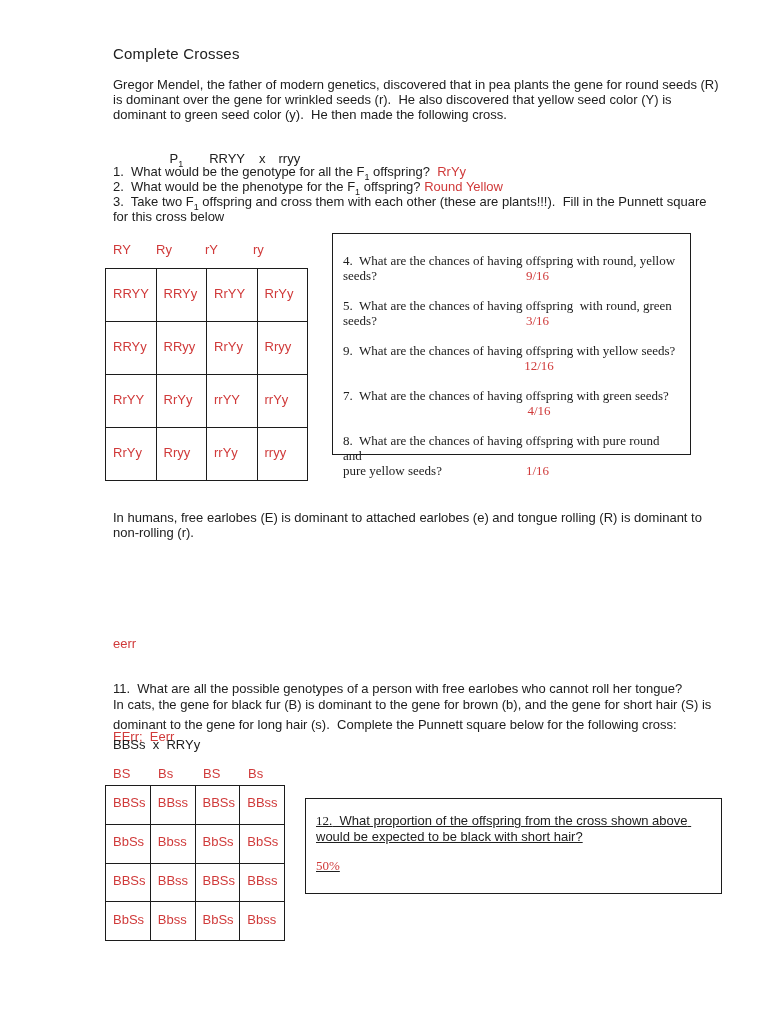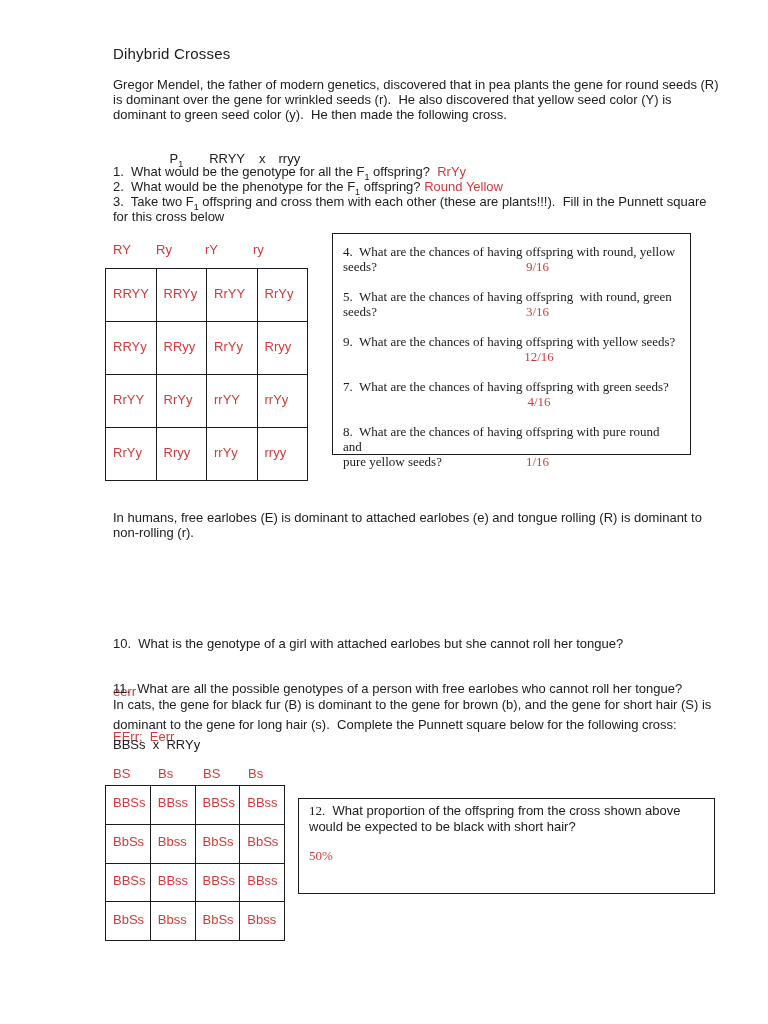--- a/index.html
+++ b/index.html
@@ -66,50 +66,50 @@
   #table1 { left: 105px; top: 268px; width: 203px; height: 213px; }
   #table2 { left: 105px; top: 785px; width: 180px; height: 156px; }
 
   .box {
     position: absolute;
     border: 1.6px solid var(--border);
     background: #fff;
   }
   #box1 {
     left: 332px; top: 233px; width: 359px; height: 222px;
-    padding: 10px 10px 0 10px;
+    padding: 19px 10px 0 10px;
     font-family: "Liberation Serif", "DejaVu Serif", serif;
   }
   .bq { margin-bottom: 15px; }
   .bq .l { position: relative; line-height: 15px; white-space: pre-wrap; }
   .ans-abs { position: absolute; left: 183px; top: 0; }
   .ans-center { text-align: center; padding-left: 55px; }
 
-  #box2 { left: 298px; top: 798px; width: 417px; height: 96px; padding: 4px 10px; }
+  #box2 { left: 305px; top: 798px; width: 417px; height: 96px; padding: 14px 10px; text-decoration: underline; }
   .q12 { line-height: 16px; white-space: pre-wrap; }
   .q12 .num { font-family: "Liberation Serif", "DejaVu Serif", serif; }
   .box2-answer {
     margin-top: 13px;
     font-family: "Liberation Serif", "DejaVu Serif", serif;
   }
 
   .qa { position: absolute; left: 113px; width: 606px; line-height: 16px; white-space: pre-wrap; }
   #humans-intro { top: 510px; line-height: 15px; }
   #q9  { top: 558px; }
   #q10 { top: 604px; }
   #q11 { top: 649px; }
   #cats-intro { top: 695px; line-height: 20px; }
   #cats-cross { top: 737px; }
 </style>
 </head>
 <body>
 
 <div class="page">
 
-  <div class="abs line title">Dihybrid Crosses</div>
+  <div class="abs line title">Complete Crosses</div>
 
   <div class="abs line para">Gregor Mendel, the father of modern genetics, discovered that in pea plants the gene for round seeds (R) is dominant over the gene for wrinkled seeds (r).  He also discovered that yellow seed color (Y) is dominant to green seed color (y).  He then made the following cross.</div>
 
   <div class="abs line cross-line">
     <span><span>P</span><sub>1</sub></span><span class="sp1">RRYY</span><span class="sp2">x</span><span class="sp3">rryy</span>
   </div>
 
   <div class="abs line q1"><span>1.  What would be the genotype for all the F</span><sub>1</sub><span> offspring?  </span><span class="red">RrYy</span></div>
 
   <div class="abs line q2"><span>2.  What would be the phenotype for the F</span><sub>1</sub><span> offspring? </span><span class="red">Round Yellow</span></div>
@@ -172,21 +172,20 @@
     <div class="bq">
       <div class="l">8.  What are the chances of having offspring with pure round and</div>
       <div class="l"><span>pure yellow seeds?</span><span class="red ans-abs">1/16</span></div>
     </div>
   </div>
 
   <div class="qa" id="humans-intro">In humans, free earlobes (E) is dominant to attached earlobes (e) and tongue rolling (R) is dominant to non-rolling (r).</div>
 
 
   <div class="qa" id="q10">
-    <div>10.  What is the genotype of a girl with attached earlobes but she cannot roll her tongue?</div>
     <div class="red">eerr</div>
   </div>
 
   <div class="qa" id="q11">
     <div>11.  What are all the possible genotypes of a person with free earlobes who cannot roll her tongue?</div>
     <div class="red">EErr;  Eerr</div>
   </div>
 
   <div class="qa" id="cats-intro">In cats, the gene for black fur (B) is dominant to the gene for brown (b), and the gene for short hair (S) is dominant to the gene for long hair (s).  Complete the Punnett square below for the following cross:</div>
 

